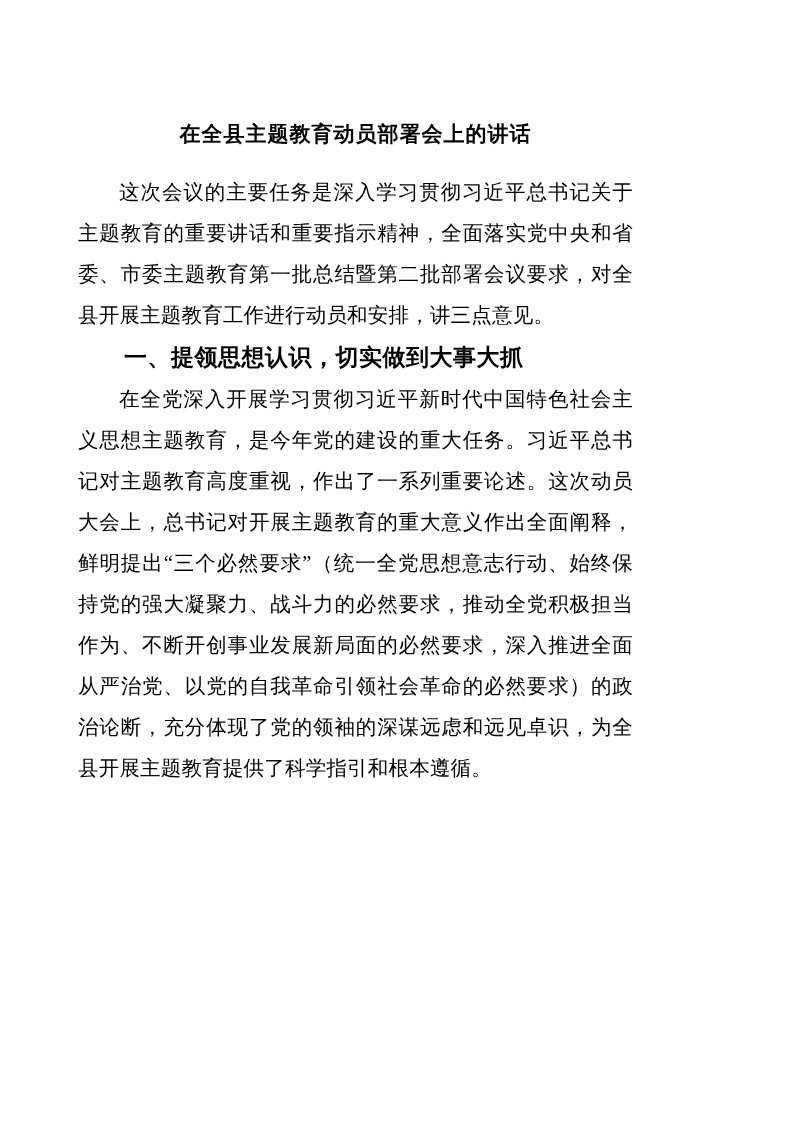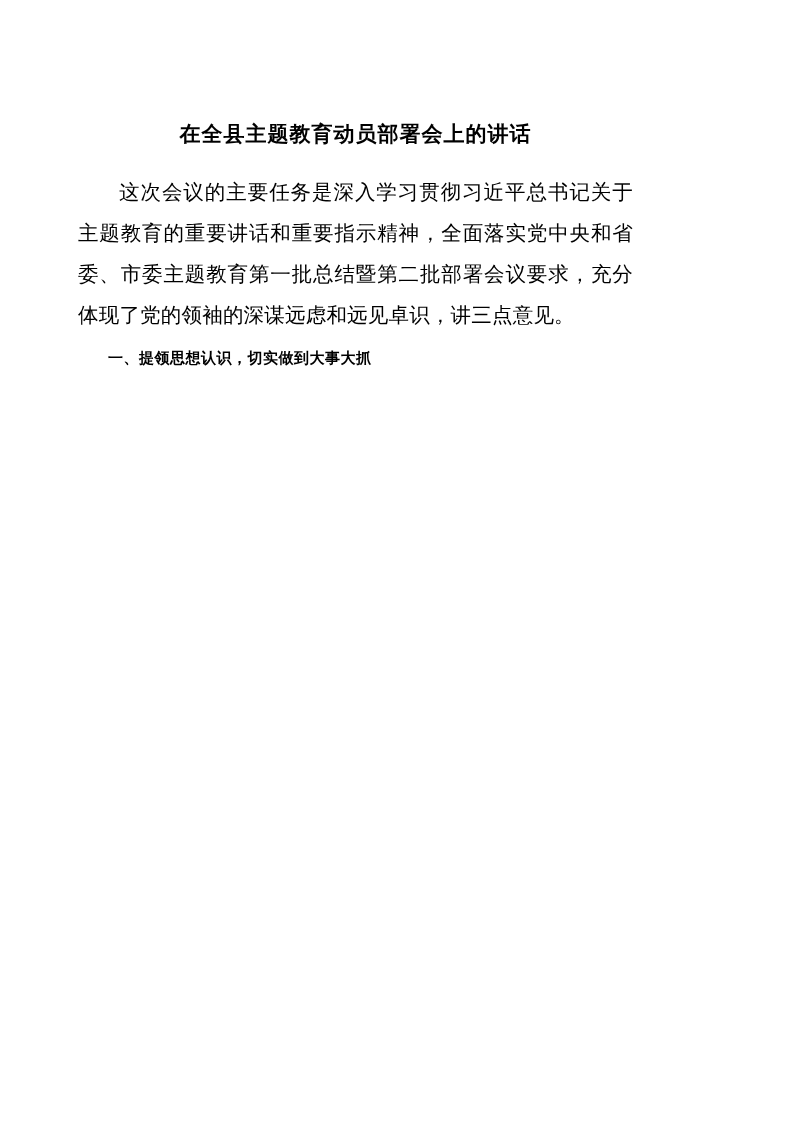--- a/index.html
+++ b/index.html
@@ -35,28 +35,29 @@
     font-size: 20.5px;
     line-height: 41px;
     text-indent: 2em;
     margin: 0 0 1px 0;
     text-align: justify;
     text-justify: inter-ideograph;
     letter-spacing: 0.2px;
   }
   .heading {
     font-family: "Liberation Sans", "DejaVu Sans", sans-serif;
-    font-size: 15px;
+    font-size: 23px;
     font-weight: bold;
     line-height: 41px;
     text-indent: 2em;
     margin: 0 0 1px 0;
     letter-spacing: 0.5px;
   }
 </style>
 </head>
 <body>
 
 <div class="page">
   <h1 class="doc-title">在全县主题教育动员部署会上的讲话</h1>
-  <p class="para">这次会议的主要任务是深入学习贯彻习近平总书记关于主题教育的重要讲话和重要指示精神，全面落实党中央和省委、市委主题教育第一批总结暨第二批部署会议要求，充分体现了党的领袖的深谋远虑和远见卓识，讲三点意见。</p>
+  <p class="para">这次会议的主要任务是深入学习贯彻习近平总书记关于主题教育的重要讲话和重要指示精神，全面落实党中央和省委、市委主题教育第一批总结暨第二批部署会议要求，对全县开展主题教育工作进行动员和安排，讲三点意见。</p>
   <p class="heading">一、提领思想认识，切实做到大事大抓</p>
+  <p class="para">在全党深入开展学习贯彻习近平新时代中国特色社会主义思想主题教育，是今年党的建设的重大任务。习近平总书记对主题教育高度重视，作出了一系列重要论述。这次动员大会上，总书记对开展主题教育的重大意义作出全面阐释，鲜明提出“三个必然要求”（统一全党思想意志行动、始终保持党的强大凝聚力、战斗力的必然要求，推动全党积极担当作为、不断开创事业发展新局面的必然要求，深入推进全面从严治党、以党的自我革命引领社会革命的必然要求）的政治论断，充分体现了党的领袖的深谋远虑和远见卓识，为全县开展主题教育提供了科学指引和根本遵循。</p>
 </div>
 
 </body></html>

